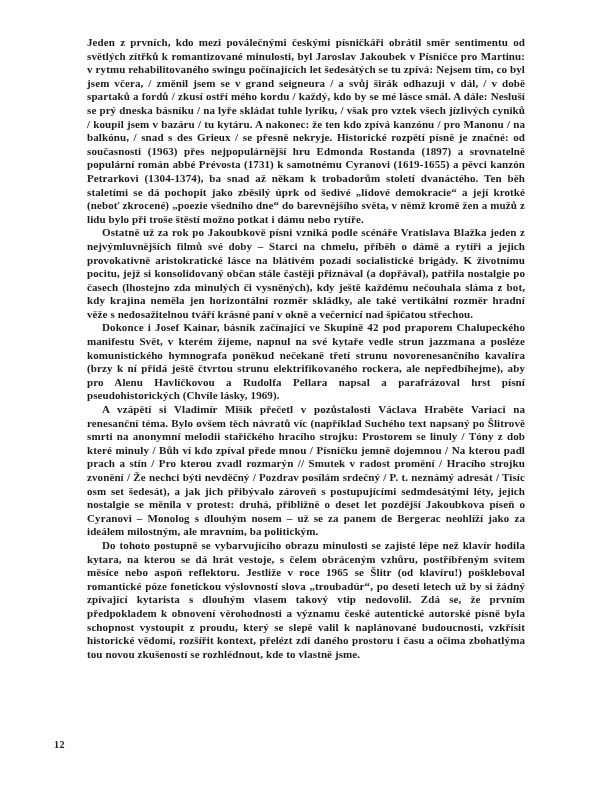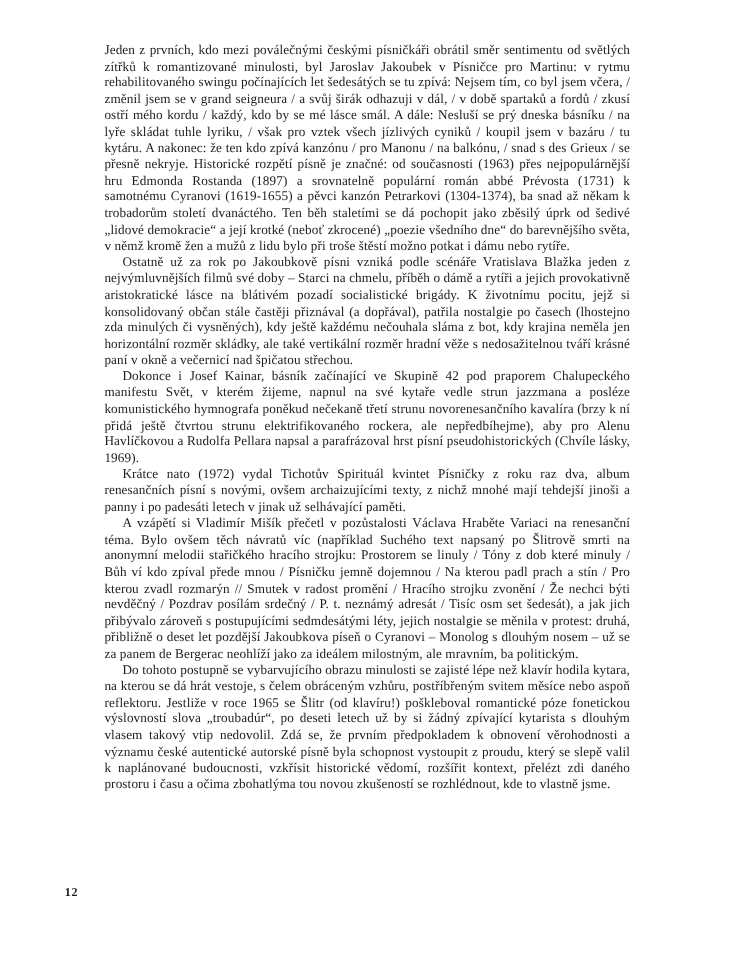--- a/index.html
+++ b/index.html
@@ -25,20 +25,21 @@
       line-height: 13.6px;
       text-align: justify;
       text-justify: inter-word;
       letter-spacing: 0.1px;
       hyphens: auto;
       -webkit-hyphens: auto;
     }
     .text-block p {
       margin: 0;
       text-indent: 15px;
+      font-weight: bold;
     }
     .text-block p.first {
       text-indent: 0;
     }
     .page-number {
       position: absolute;
       left: 40px;
       top: 739px;
       font-size: 10px;
       font-weight: bold;
@@ -48,18 +49,17 @@
     }
   </style>
 </head>
 <body>
 
 <div class="book-page">
   <div class="text-block">
     <p class="first">Jeden z prvních, kdo mezi poválečnými českými písničkáři obrátil směr sentimentu od světlých zítřků k romantizované minulosti, byl Jaroslav Jakoubek v Písničce pro Martinu: v rytmu rehabilitovaného swingu počínajících let šedesátých se tu zpívá: Nejsem tím, co byl jsem včera, / změnil jsem se v grand seigneura / a svůj širák odhazuji v dál, / v době spartaků a fordů / zkusí ostří mého kordu / každý, kdo by se mé lásce smál. A dále: Nesluší se prý dneska básníku / na lyře skládat tuhle lyriku, / však pro vztek všech jízlivých cyniků / koupil jsem v bazáru / tu kytáru. A nakonec: že ten kdo zpívá kanzónu / pro Manonu / na balkónu, / snad s des Grieux / se přesně nekryje. Historické rozpětí písně je značné: od současnosti (1963) přes nejpopulárnější hru Edmonda Rostanda (1897) a srovnatelně populární román abbé Prévosta (1731) k samotnému Cyranovi (1619-1655) a pěvci kanzón Petrarkovi (1304-1374), ba snad až někam k trobadorům století dvanáctého. Ten běh staletími se dá pochopit jako zběsilý úprk od šedivé „lidové demokracie“ a její krotké (neboť zkrocené) „poezie všedního dne“ do barevnějšího světa, v němž kromě žen a mužů z lidu bylo při troše štěstí možno potkat i dámu nebo rytíře.</p>
     <p>Ostatně už za rok po Jakoubkově písni vzniká podle scénáře Vratislava Blažka jeden z nejvýmluvnějších filmů své doby – Starci na chmelu, příběh o dámě a rytíři a jejich provokativně aristokratické lásce na blátivém pozadí socialistické brigády. K životnímu pocitu, jejž si konsolidovaný občan stále častěji přiznával (a dopřával), patřila nostalgie po časech (lhostejno zda minulých či vysněných), kdy ještě každému nečouhala sláma z bot, kdy krajina neměla jen horizontální rozměr skládky, ale také vertikální rozměr hradní věže s nedosažitelnou tváří krásné paní v okně a večernicí nad špičatou střechou.</p>
     <p>Dokonce i Josef Kainar, básník začínající ve Skupině 42 pod praporem Chalupeckého manifestu Svět, v kterém žijeme, napnul na své kytaře vedle strun jazzmana a posléze komunistického hymnografa poněkud nečekaně třetí strunu novorenesančního kavalíra (brzy k ní přidá ještě čtvrtou strunu elektrifikovaného rockera, ale nepředbíhejme), aby pro Alenu Havlíčkovou a Rudolfa Pellara napsal a parafrázoval hrst písní pseudohistorických (Chvíle lásky, 1969).</p>
-    <p>Krátce nato (1972) vydal Tichotův Spirituál kvintet Písničky z roku raz dva, album renesančních písní s novými, ovšem archaizujícími texty, z nichž mnohé mají tehdejší jinoši a panny i po padesáti letech v jinak už selhávající paměti.</p>
     <p>A vzápětí si Vladimír Mišík přečetl v pozůstalosti Václava Hraběte Variaci na renesanční téma. Bylo ovšem těch návratů víc (například Suchého text napsaný po Šlitrově smrti na anonymní melodii stařičkého hracího strojku: Prostorem se linuly / Tóny z dob které minuly / Bůh ví kdo zpíval přede mnou / Písničku jemně dojemnou / Na kterou padl prach a stín / Pro kterou zvadl rozmarýn // Smutek v radost promění / Hracího strojku zvonění / Že nechci býti nevděčný / Pozdrav posílám srdečný / P. t. neznámý adresát / Tisíc osm set šedesát), a jak jich přibývalo zároveň s postupujícími sedmdesátými léty, jejich nostalgie se měnila v protest: druhá, přibližně o deset let pozdější Jakoubkova píseň o Cyranovi – Monolog s dlouhým nosem – už se za panem de Bergerac neohlíží jako za ideálem milostným, ale mravním, ba politickým.</p>
     <p>Do tohoto postupně se vybarvujícího obrazu minulosti se zajisté lépe než klavír hodila kytara, na kterou se dá hrát vestoje, s čelem obráceným vzhůru, postříbřeným svitem měsíce nebo aspoň reflektoru. Jestliže v roce 1965 se Šlitr (od klavíru!) poškleboval romantické póze fonetickou výslovností slova „troubadúr“, po deseti letech už by si žádný zpívající kytarista s dlouhým vlasem takový vtip nedovolil. Zdá se, že prvním předpokladem k obnovení věrohodnosti a významu české autentické autorské písně byla schopnost vystoupit z proudu, který se slepě valil k naplánované budoucnosti, vzkřísit historické vědomí, rozšířit kontext, přelézt zdi daného prostoru i času a očima zbohatlýma tou novou zkušeností se rozhlédnout, kde to vlastně jsme.</p>
   </div>
   <div class="page-number">12</div>
 </div>
 
 </body></html>

